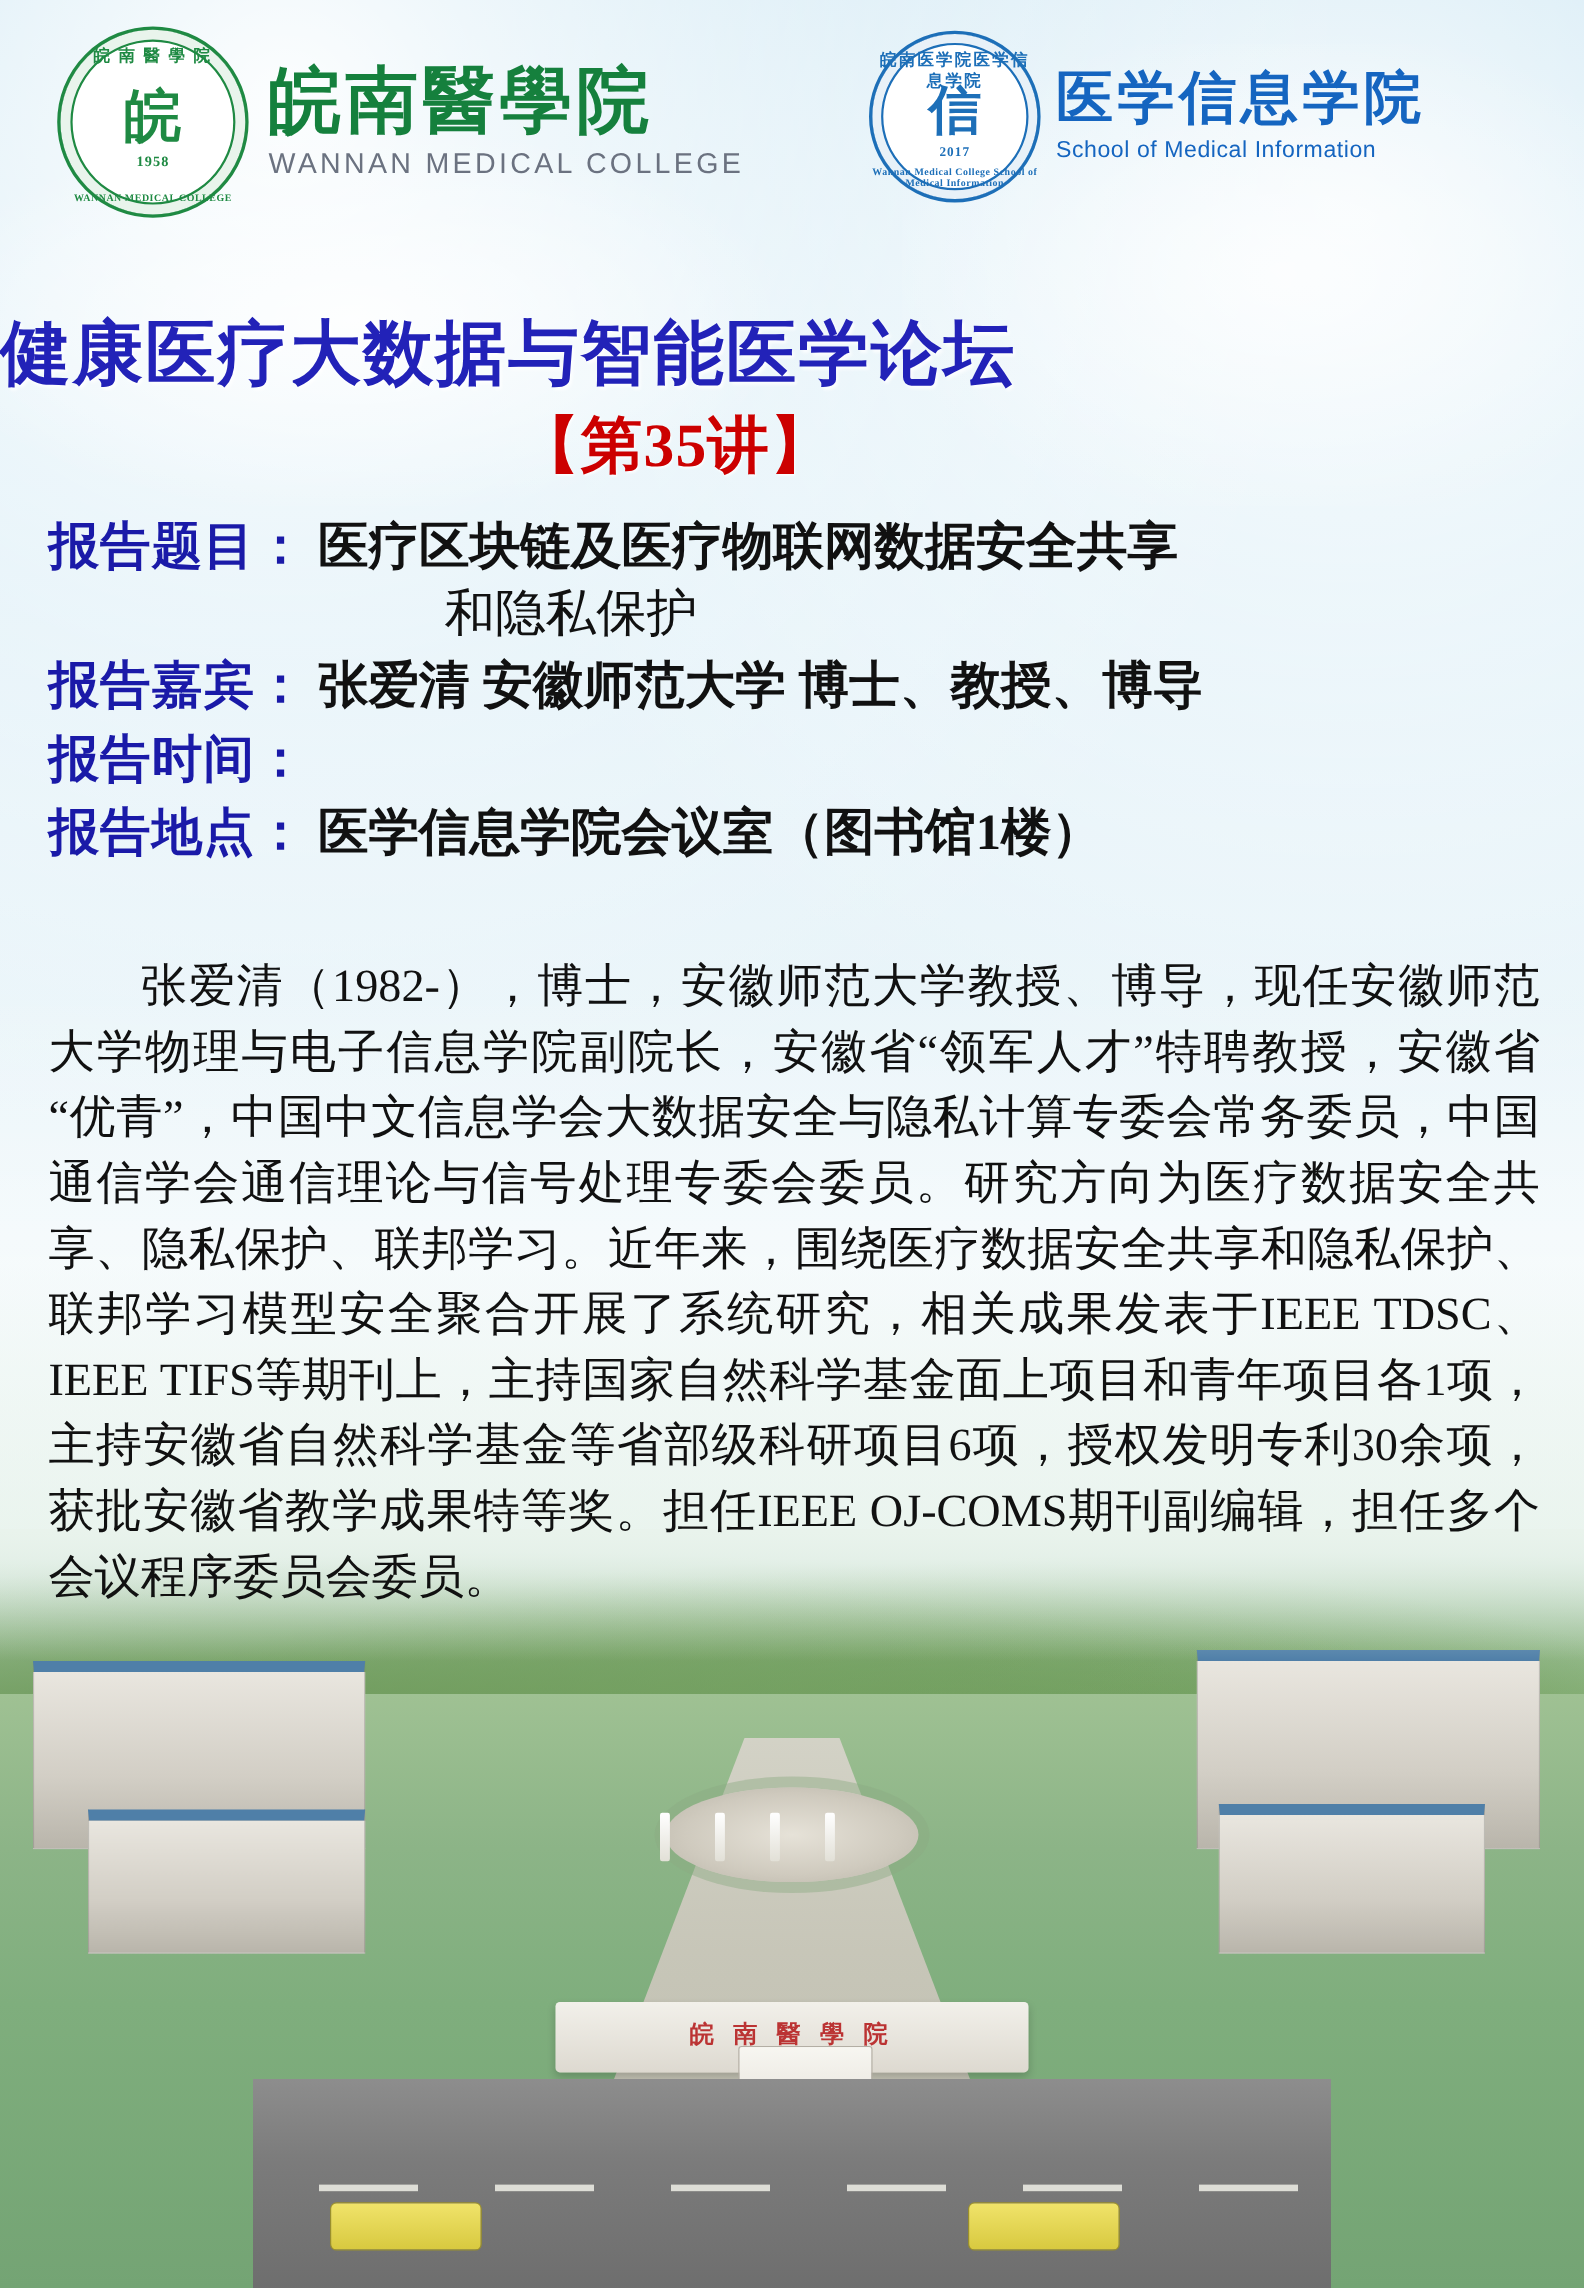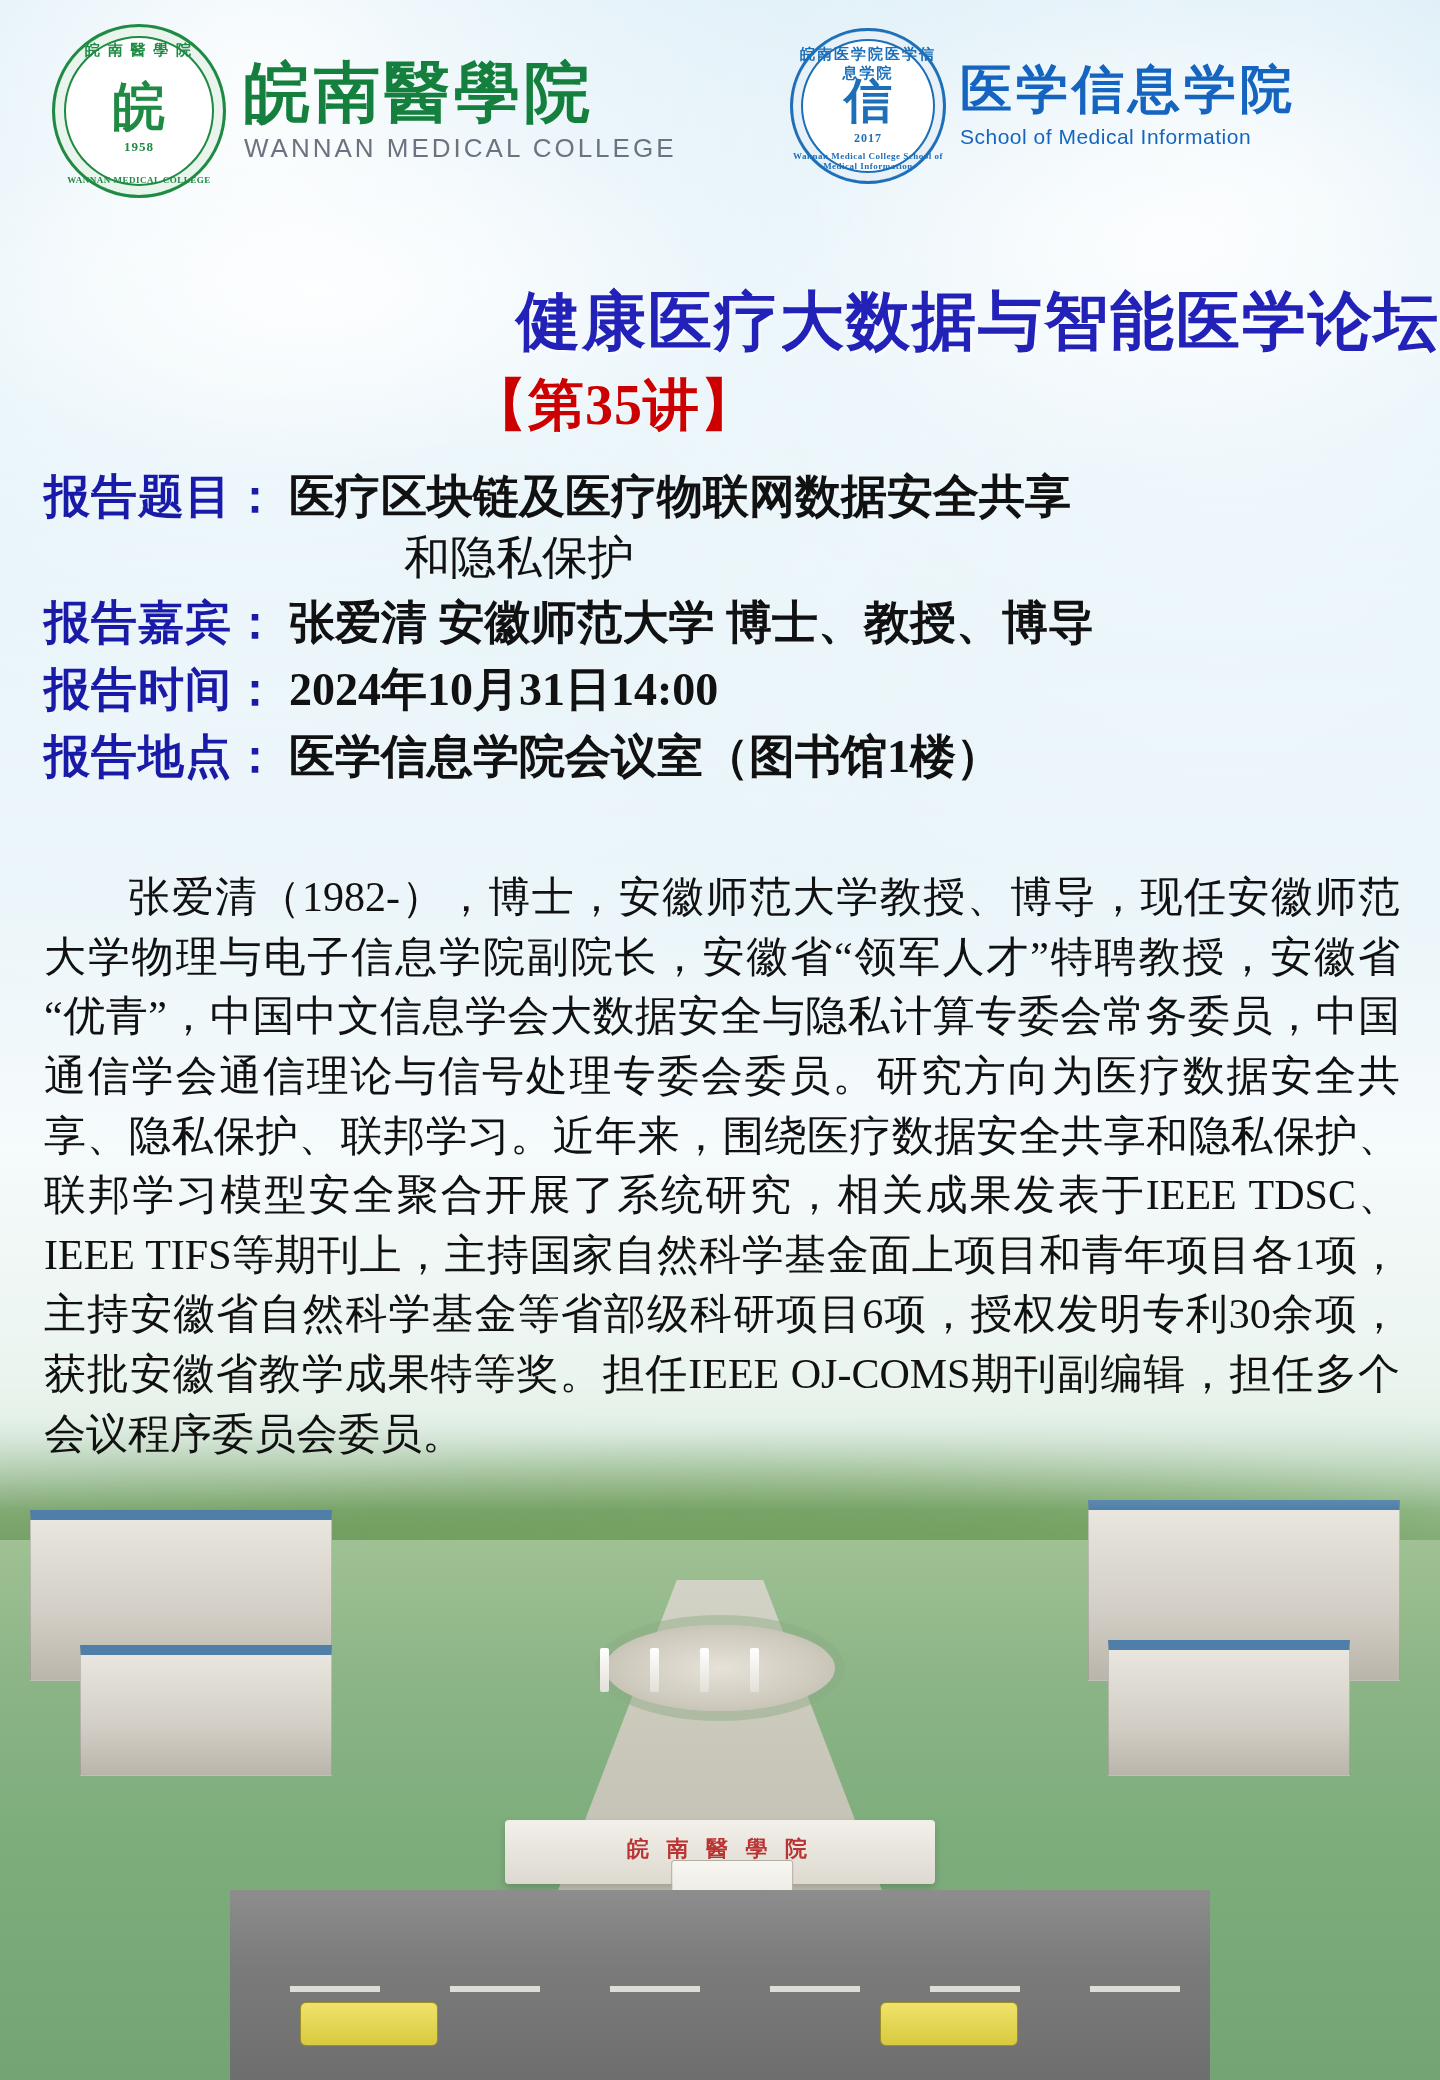--- a/index.html
+++ b/index.html
@@ -267,21 +267,21 @@
     letter-spacing: 0.5px;
     font-family: "Liberation Sans", sans-serif;
     margin-top: 8px;
   }
 
   
   .title-main {
     position: absolute;
     left: 0; top: 278px;
     width: 1440px;
-    text-align: right;
+    text-align: left;
     font-size: 64px;
     font-weight: bold;
     color: #2222b8;
     letter-spacing: 2px;
     text-shadow: 2px 2px 3px rgba(255,255,255,0.8);
   }
   .title-sub {
     position: absolute;
     left: 0; top: 368px;
     width: 1228px;
@@ -448,21 +448,20 @@
     </div>
     <div class="info-value-2">和隐私保护</div>
 
     <div class="info-row">
       <div class="info-label">报告嘉宾：</div>
       <div class="info-value">张爱清  安徽师范大学 博士、教授、博导</div>
     </div>
 
     <div class="info-row">
       <div class="info-label">报告时间：</div>
-      <div class="info-value">2024年10月31日14:00</div>
     </div>
 
     <div class="info-row">
       <div class="info-label">报告地点：</div>
       <div class="info-value">医学信息学院会议室（图书馆1楼）</div>
     </div>
 
   </div>
 
   <div class="bio">张爱清（1982-），博士，安徽师范大学教授、博导，现任安徽师范大学物理与电子信息学院副院长，安徽省“领军人才”特聘教授，安徽省“优青”，中国中文信息学会大数据安全与隐私计算专委会常务委员，中国通信学会通信理论与信号处理专委会委员。研究方向为医疗数据安全共享、隐私保护、联邦学习。近年来，围绕医疗数据安全共享和隐私保护、联邦学习模型安全聚合开展了系统研究，相关成果发表于IEEE TDSC、IEEE TIFS等期刊上，主持国家自然科学基金面上项目和青年项目各1项，主持安徽省自然科学基金等省部级科研项目6项，授权发明专利30余项，获批安徽省教学成果特等奖。担任IEEE OJ-COMS期刊副编辑，担任多个会议程序委员会委员。</div>

